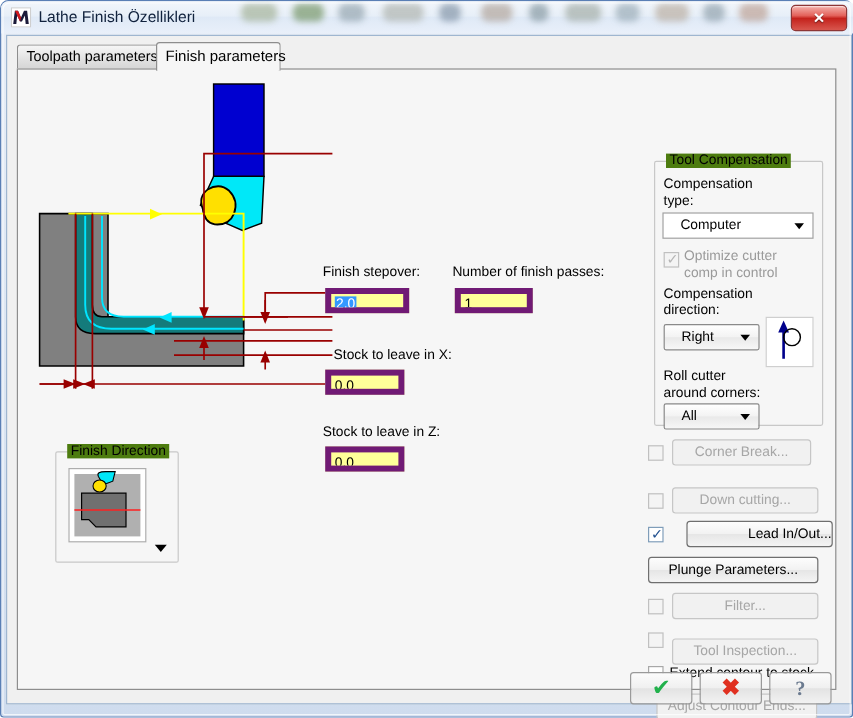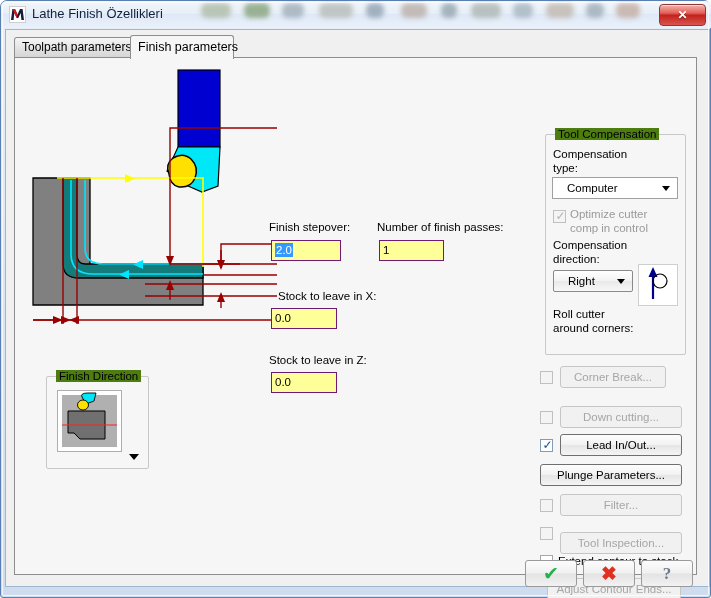--- a/index.html
+++ b/index.html
@@ -81,21 +81,21 @@
     box-sizing:border-box;
     background:#f6f6f6;border:1px solid #8d8d8d;
   }
 
   
   .lbl{position:absolute;font-size:11.5px;color:#000;white-space:nowrap;}
   .lbl2{position:absolute;font-size:11.5px;color:#000;white-space:pre-line;line-height:13.5px;}
 
   .yellowbox{
     position:absolute;box-sizing:border-box;height:21px;
-    background:#ffff99;border:1px solid #701a75;
+    background:#ffff99;border:5px solid #701a75;
     font-size:11.5px;line-height:19px;padding-left:3px;color:#000;
     cursor:text;overflow:hidden;
   }
   .yellowbox .sel{background:#3399ff;color:#ffffff;padding:1px 1px 1px 1px;}
 
   .combo{
     position:absolute;box-sizing:border-box;height:22px;
     background:linear-gradient(to bottom,#ffffff 0%,#f3f3f3 48%,#e9e9e9 52%,#f7f7f7 100%);
     border:1px solid #8a8a8a;border-radius:2px;
     font-size:11.5px;line-height:20px;padding-left:14px;color:#000;
@@ -302,35 +302,39 @@
       <div style="position:absolute;left:623px;top:206px;width:38px;height:40px;background:#fff;border:1px solid #cfcfcf;">
         <svg width="36" height="38" viewBox="0 0 36 38">
           <line x1="14" y1="34" x2="14" y2="9" stroke="#00008b" stroke-width="2.2"></line>
           <polygon points="14,2 9.5,12 18.5,12" fill="#00008b"></polygon>
           <circle cx="21" cy="16" r="7" fill="none" stroke="#000" stroke-width="1.2"></circle>
         </svg>
       </div>
 
       <div class="lbl2" style="left:538px;top:250px;width:120px;">Roll cutter
 around corners:</div>
+      <div class="combo" style="left:538px;top:278px;width:80px;">
+        <span>All</span>
+        <span class="arrow"></span>
+      </div>
 
       <div class="cb disabled" style="left:525px;top:313px;"></div>
-      <div class="btn disabled" style="left:545px;top:308px;width:106px;">
+      <div class="btn disabled" style="left:545px;top:308px;width:116px;">
         <span>Corner Break...</span>
       </div>
 
       <div class="cb disabled" style="left:525px;top:353px;"></div>
       <div class="btn disabled" style="left:545px;top:348px;width:122px;">
         <span>Down cutting...</span>
       </div>
 
       <div class="cb" style="left:525px;top:381px;">
         <span class="tick">✓</span>
       </div>
-      <div class="btn strong" style="left:545px;top:376px;width:122px;">
+      <div class="btn strong" style="left:557px;top:376px;width:122px;text-align:right;">
         <span>Lead In/Out...</span>
       </div>
 
       <div class="btn strong" style="left:525px;top:406px;width:142px;">
         <span>Plunge Parameters...</span>
       </div>
 
       <div class="cb disabled" style="left:525px;top:441px;"></div>
       <div class="btn disabled" style="left:545px;top:436px;width:122px;">
         <span>Filter...</span>

